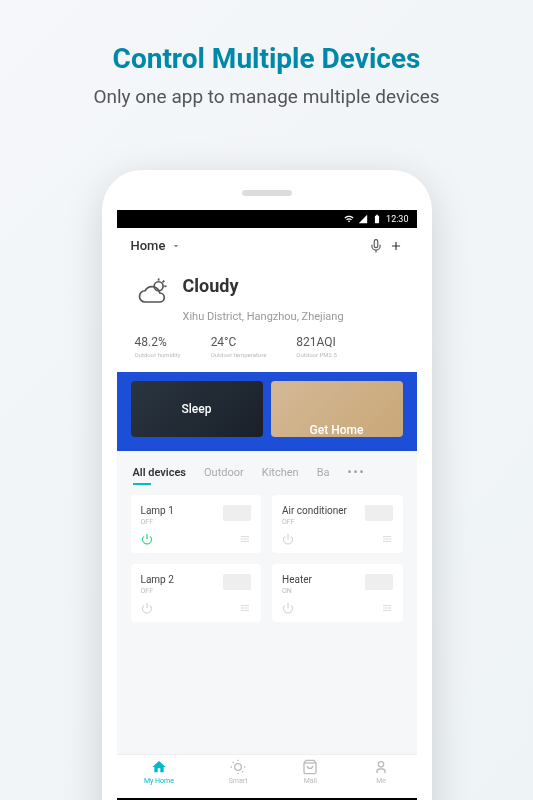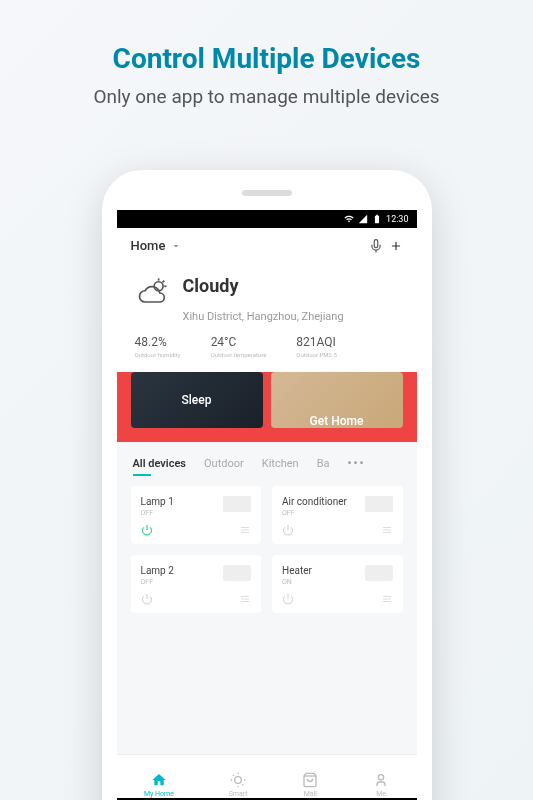--- a/index.html
+++ b/index.html
@@ -120,23 +120,23 @@
   color: #555;
 }
 .stat-label {
   font-size: 6px;
   color: #bbb;
   margin-top: 2px;
 }
 .scene-row {
   display: flex;
   gap: 8px;
-  padding: 0 14px;
+  padding: 9px 14px;
   margin-top: 0;
-  background: #ef4444;
+  background: #1d4ed8;
   padding-bottom: 14px;
 }
 .scene-card {
   flex: 1;
   height: 56px;
   border-radius: 4px;
   display: flex;
   align-items: center;
   justify-content: center;
   color: #fff;
@@ -227,21 +227,21 @@
 .bottom-nav {
   position: absolute;
   bottom: 32px;
   left: 0;
   right: 0;
   height: 44px;
   background: #fff;
   border-top: 1px solid #eee;
   display: flex;
   justify-content: space-around;
-  align-items: flex-end;
+  align-items: flex-start;
   padding-top: 4px;
 }
 .nav-item {
   display: flex;
   flex-direction: column;
   align-items: center;
   gap: 2px;
   color: #bbb;
 }
 .nav-item.active { color: #00b8cc; }

